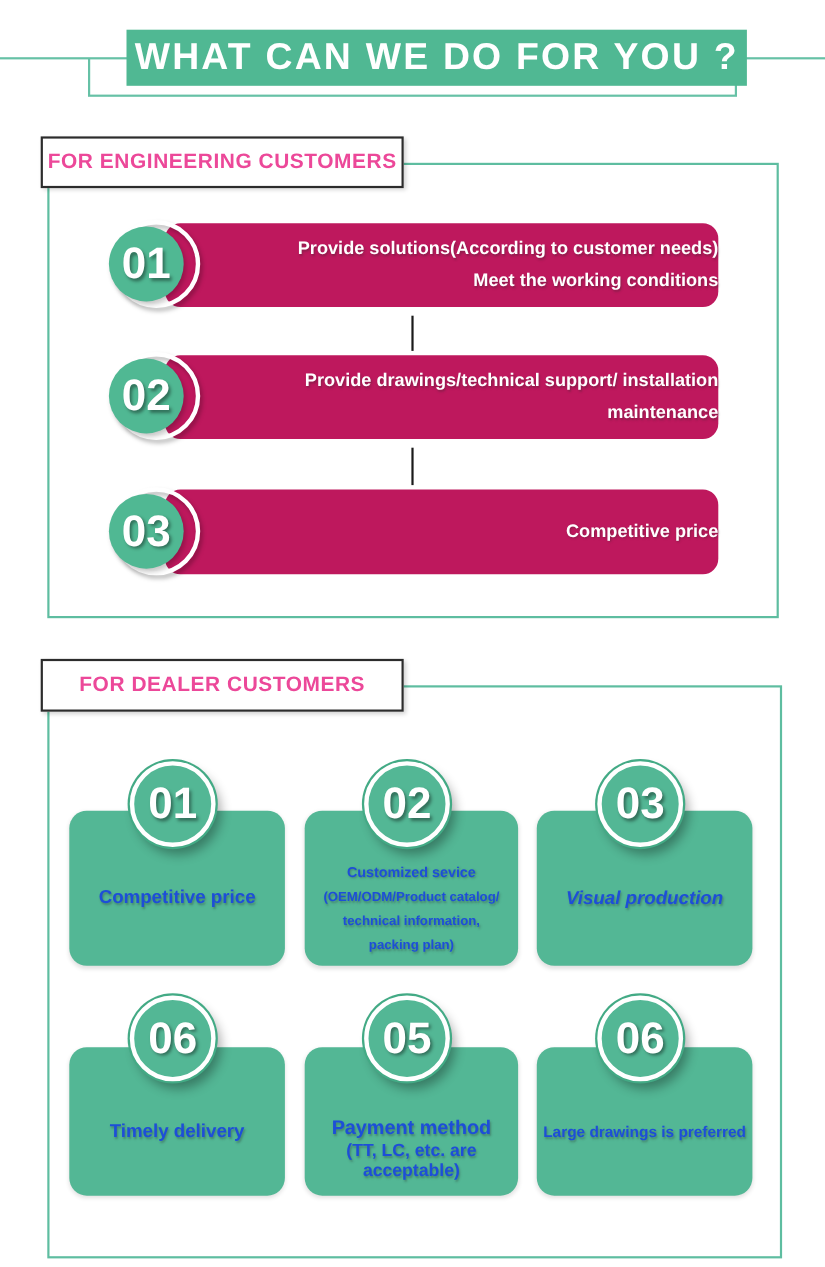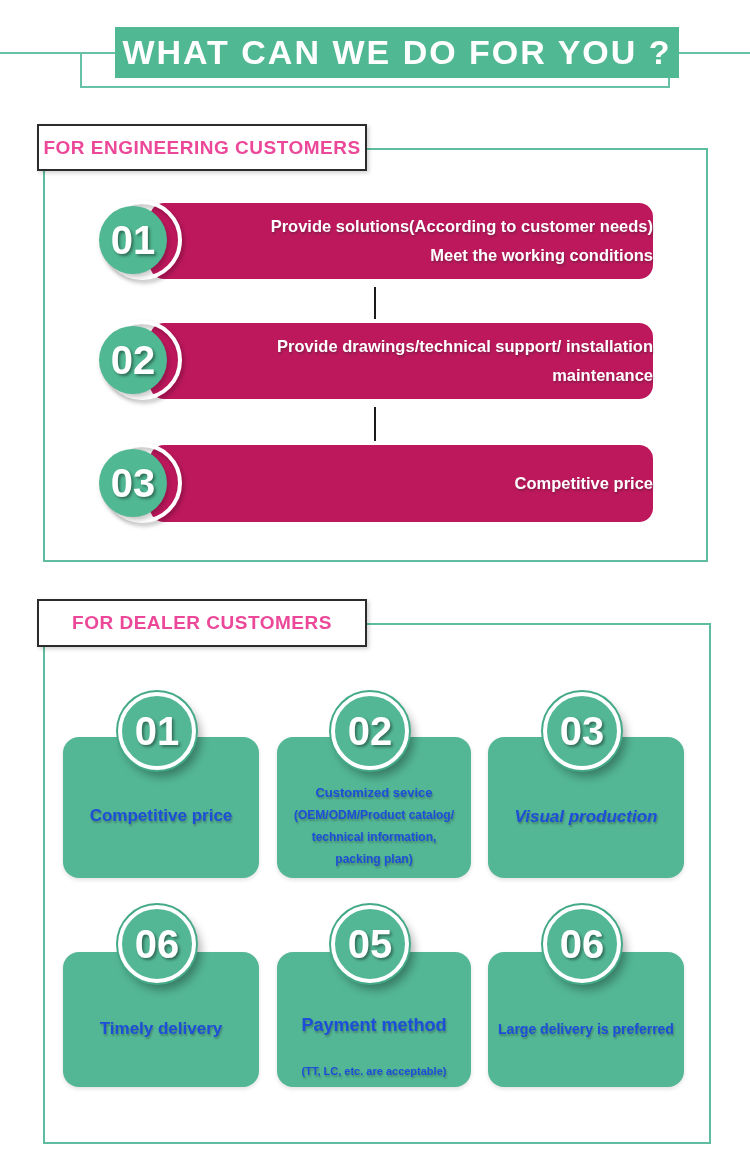--- a/index.html
+++ b/index.html
@@ -72,21 +72,21 @@
   .card-num{
     color:#ffffff;font-size:40px;font-weight:bold;
     text-shadow:2px 2px 3px rgba(0,0,0,0.4);
   }
   .card-text{z-index:3;text-align:center;color:#1d4ed8;font-weight:bold;
     text-shadow:1px 1.5px 2px rgba(40,40,40,0.35);}
   .card-title-lg{font-size:17px;line-height:24px;}
   .card-title-md{font-size:14px;line-height:20px;}
   .card-title-sm{font-size:13px;line-height:22px;}
   .card-detail{font-size:12px;line-height:22px;}
-  .card-detail-sm{font-size:11px;line-height:18px;margin-top:24px;}
+  .card-detail-sm{font-size:16px;line-height:18px;}
 </style>
 </head>
 <body>
 
 <div class="abs ribbon-line" style="left:0；top:52px;top:52px;width:80px;"></div>
 <div class="abs ribbon-box" style="left:80px;top:52px;width:590px;height:36px;"></div>
 <div class="abs ribbon-line" style="left:670px;top:52px;width:80px;"></div>
 <div class="abs banner" style="left:93px;top:27px;width:564px;height:51px;z-index:2;">
   <span class="banner-title">WHAT CAN WE DO FOR YOU ?</span>
 </div>
@@ -170,13 +170,13 @@
   <span class="card-num">06</span>
 </div>
 
 <div class="abs card-text card-title-lg" style="left:63px;top:1017px;width:196px;">Timely delivery</div>
 
 <div class="abs card-text" style="left:277px;top:1012px;width:194px;">
   <div class="card-title-lg" style="font-size:18px;line-height:26px;">Payment method</div>
   <div class="card-detail-sm">(TT, LC, etc. are acceptable)</div>
 </div>
 
-<div class="abs card-text card-title-md" style="left:488px;top:1019px;width:196px;">Large delivery is preferred</div>
+<div class="abs card-text card-title-md" style="left:488px;top:1019px;width:196px;">Large drawings is preferred</div>
 
 </body></html>

